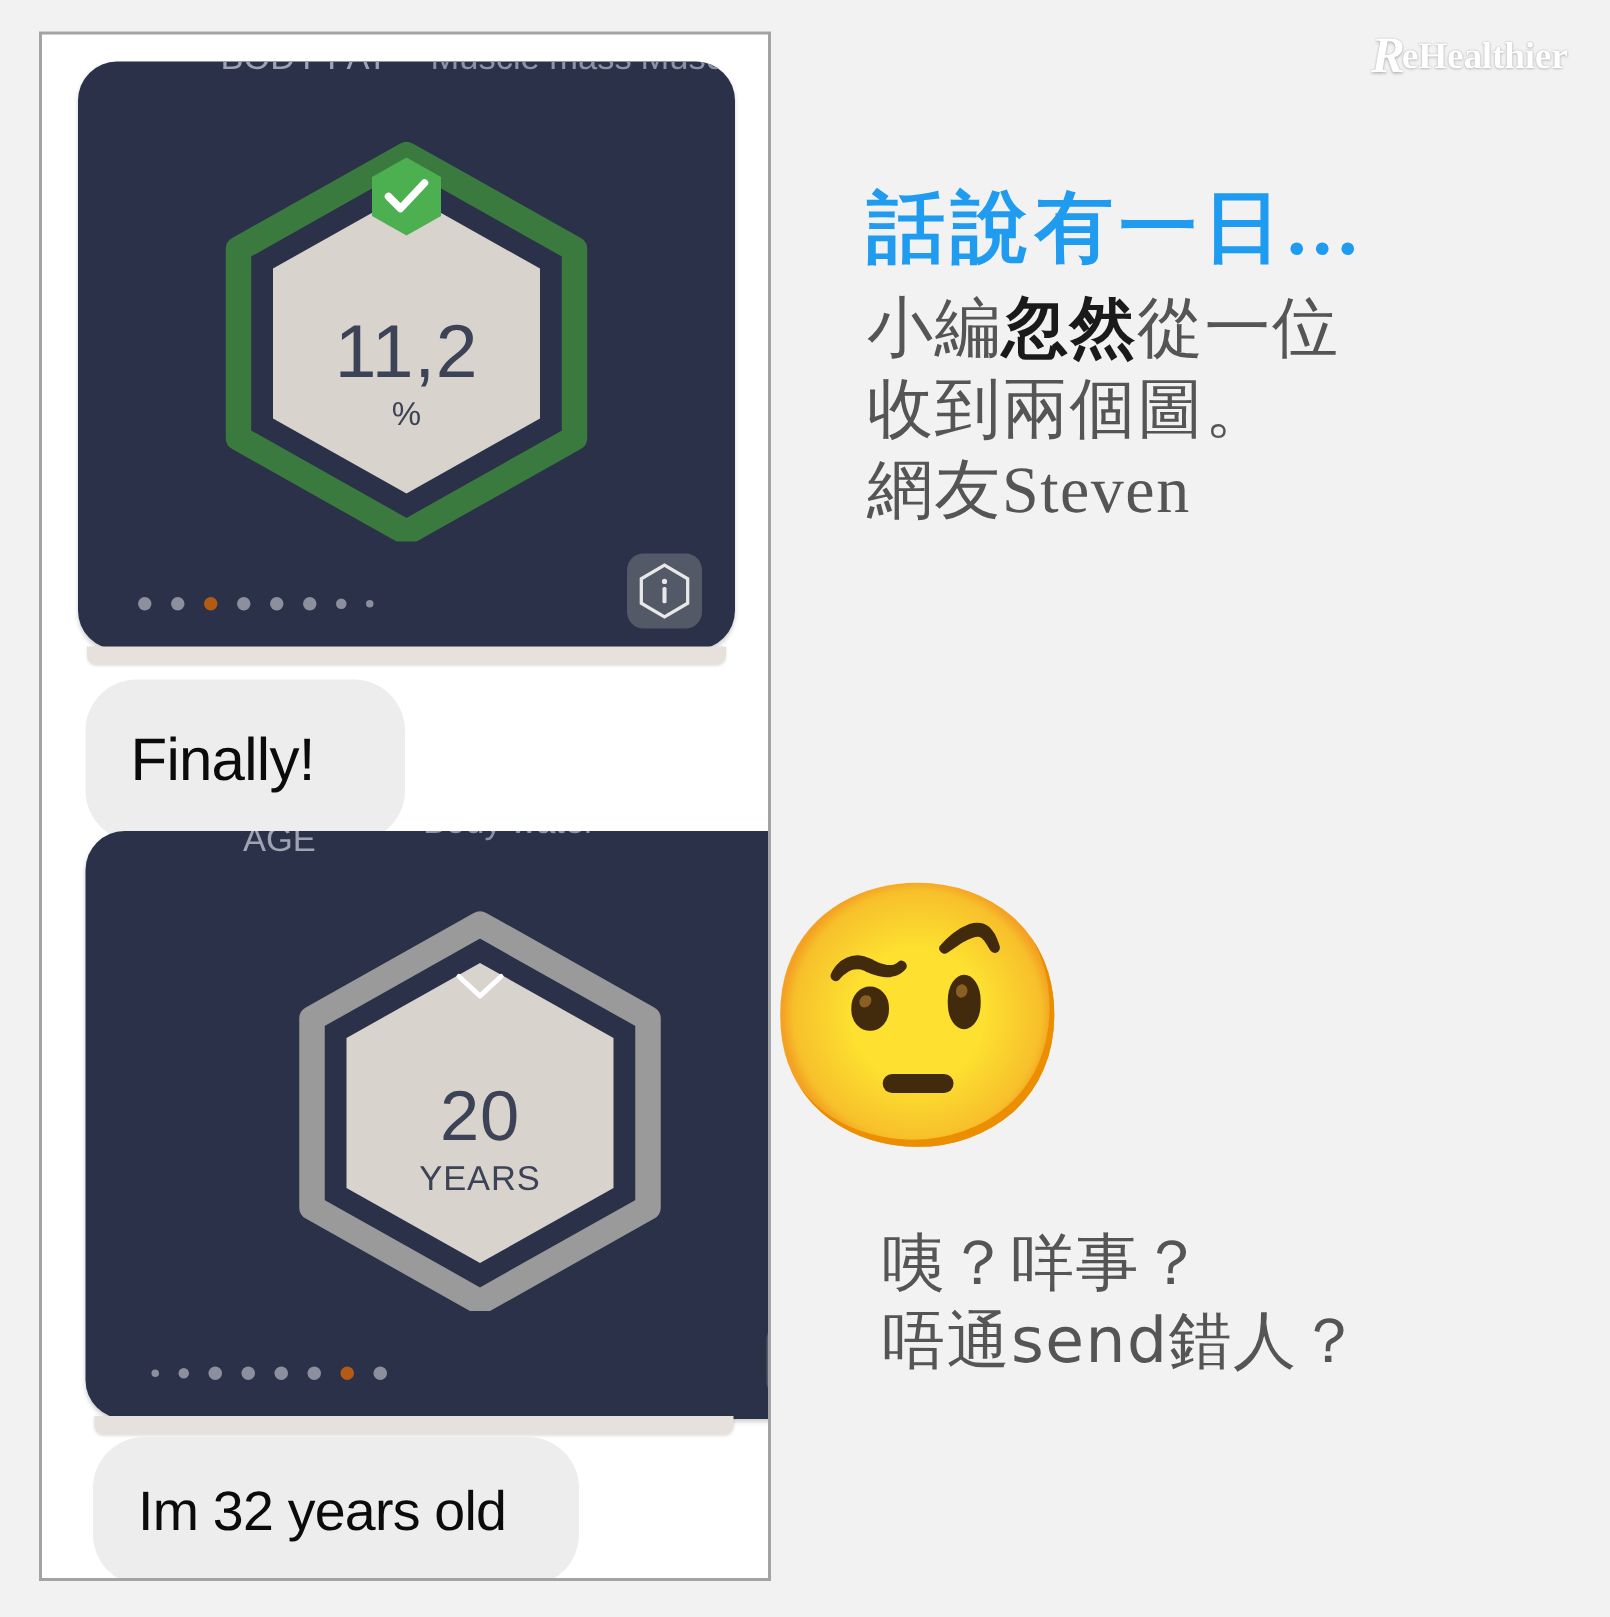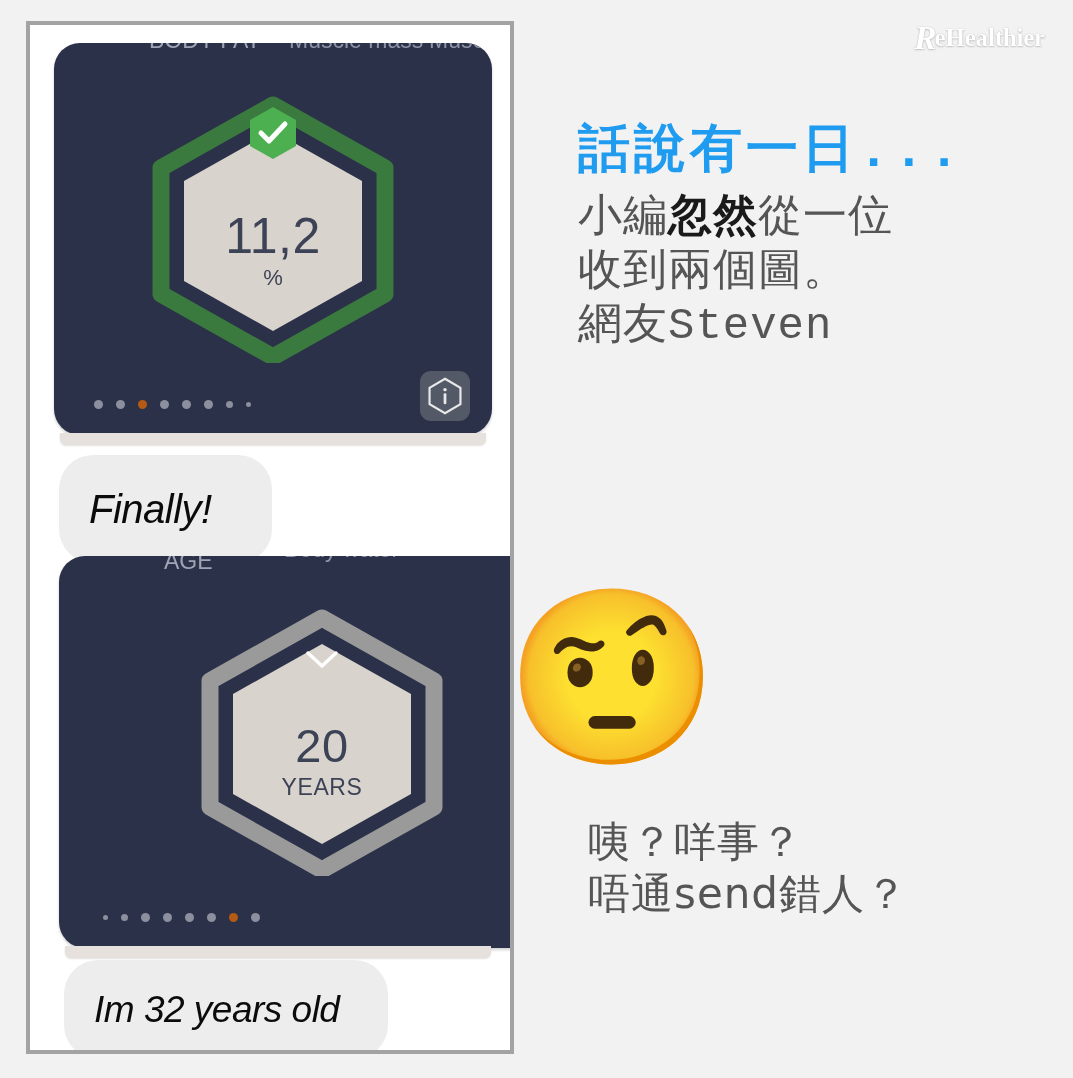--- a/index.html
+++ b/index.html
@@ -41,21 +41,21 @@
   }
 
   
   .phone-panel {
     position: absolute;
     left: 26px;
     top: 21px;
     width: 488px;
     height: 1033px;
     background: #ffffff;
-    border: 4px solid #a3a3a3;
+    border: 2px solid #a3a3a3;
     box-sizing: border-box;
     overflow: hidden;
   }
 
   
   .metric-card {
     position: absolute;
     background: #2b3149;
     border-radius: 26px;
     overflow: hidden;
@@ -196,32 +196,31 @@
     position: absolute;
     background: #ededed;
     border-radius: 34px;
     display: flex;
     align-items: center;
     padding: 0 30px;
     box-sizing: border-box;
     color: #0b0b0b;
     font-size: 40px;
     letter-spacing: -0.5px;
-    font-style: italic;
   }
   .bubble-finally { left: 29px; top: 430px; width: 213px; height: 108px; }
   .bubble-age     { left: 34px; top: 935px; width: 324px; height: 99px; font-size: 37px; }
 
   
   .caption {
     position: absolute;
     left: 578px;
     top: 122px;
     width: 470px;
-    font-family: Liberation Mono, monospace;
+    font-family: Liberation Serif, serif;
     color: #5a5a5a;
   }
   .cap-line { line-height: 1.18; white-space: nowrap; }
   .cap-headline {
     color: #1f9cf0;
     font-size: 52px;
     font-weight: bold;
     letter-spacing: 4px;
     margin-bottom: 10px;
   }

